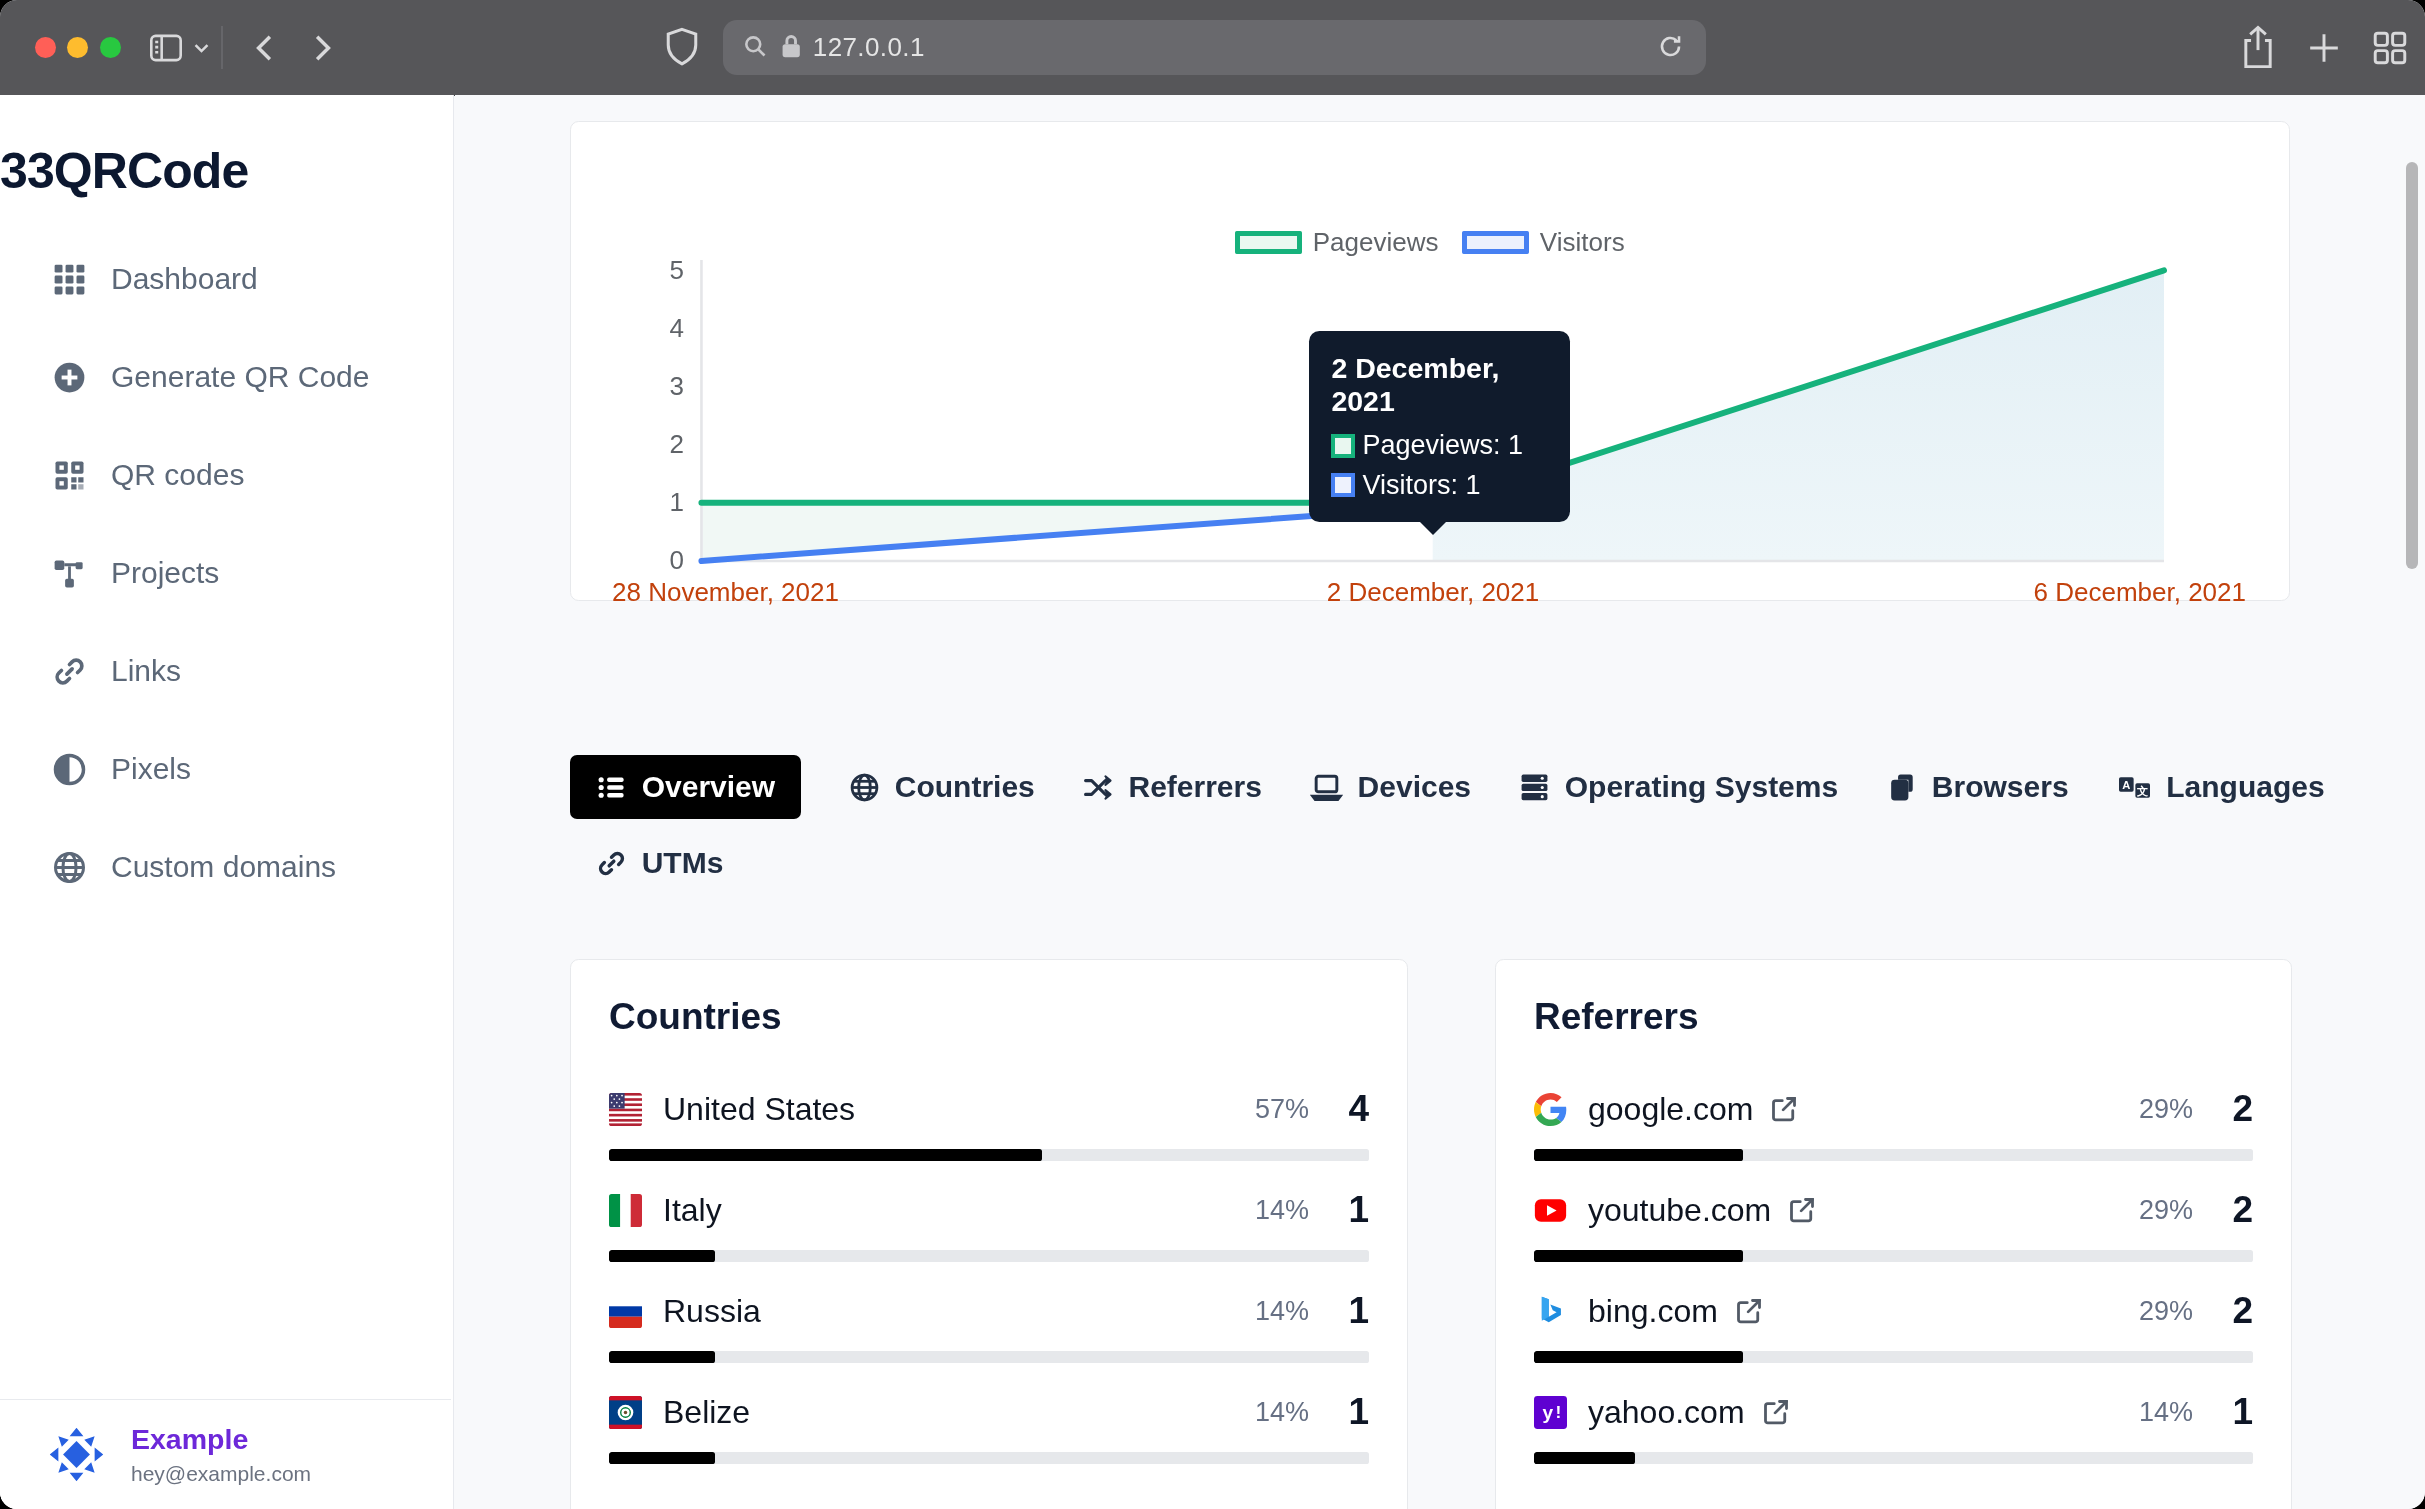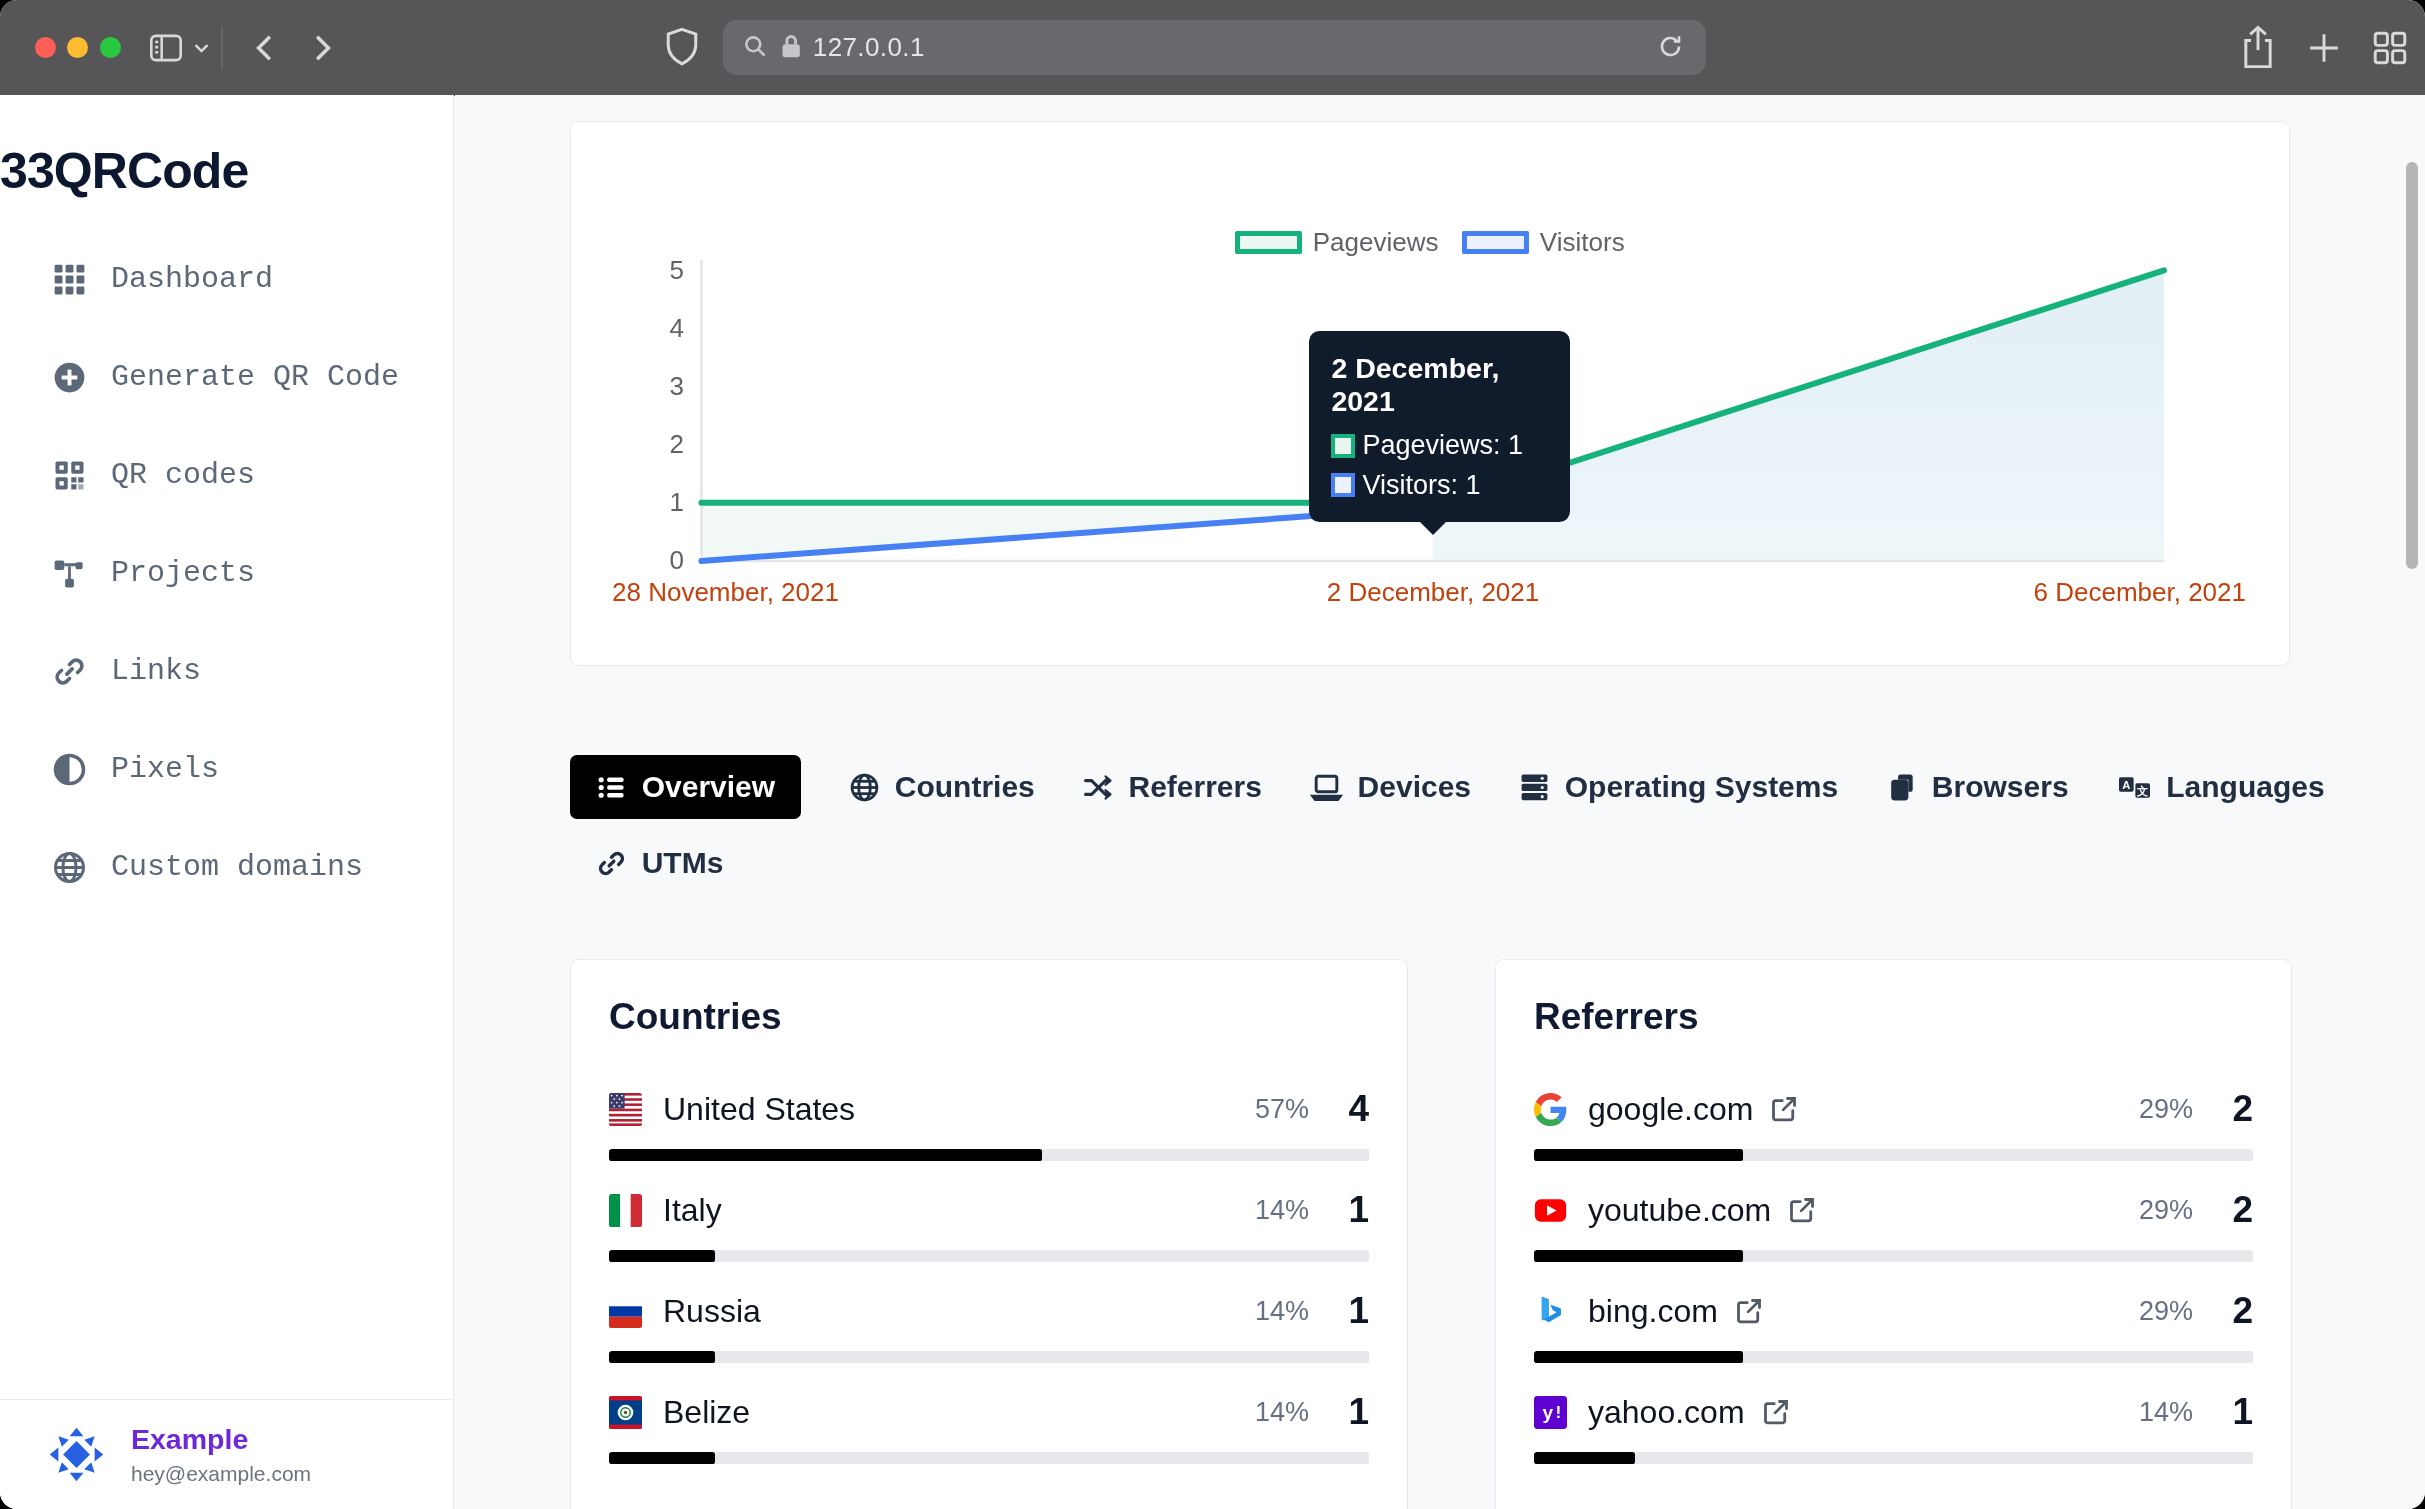--- a/index.html
+++ b/index.html
@@ -17,31 +17,31 @@
   .urlbar .host{font-size:26px;color:#e5e5e5;letter-spacing:0.4px;}
   .u-ic{color:#c7c7ca;margin-left:19px;flex:0 0 auto;}
   .u-reload{margin-left:auto;margin-right:21px;color:#d9d9db;}
 
   
   .sidebar{position:absolute;left:0;top:95px;width:453px;bottom:0;background:#fff;border-right:1.7px solid #e7e9ee;}
   .brand{padding-top:47px;text-align:left;font-size:50px;font-weight:700;color:#0c1830;letter-spacing:-0.9px;}
   .nav{margin-top:30px;}
   .nav-item{height:98px;display:flex;align-items:center;padding-left:52px;color:#5c6878;cursor:pointer;}
   .nav-item .ic{width:38px;display:flex;justify-content:flex-start;color:#5c6878;}
-  .nav-item .lbl{font-size:30px;margin-left:21px;font-family:Liberation Mono, monospace;}
+  .nav-item .lbl{font-size:30px;margin-left:21px;}
   .userbox{position:absolute;left:0;right:1.7px;bottom:0;height:109px;border-top:1.7px solid #e8eaee;background:#fff;
     display:flex;align-items:center;padding-left:48px;}
   .uname{font-size:28.5px;font-weight:700;color:#6d28d9;}
   .uemail{font-size:21px;color:#6b7280;margin-top:5.2px;}
   .avatar{width:57px;height:57px;margin-right:26px;flex:0 0 auto;}
 
   
   .main{position:absolute;left:455px;top:95px;right:0;bottom:0;background:#f8f9fb;}
   .card{position:absolute;background:#fff;border:1.7px solid #e7e9ec;border-radius:8.6px;box-sizing:border-box;}
-  .chart-card{left:115px;top:26px;width:1720px;height:545px;}
+  .chart-card{left:115px;top:26px;width:1720px;height:480px;}
   .scrollbar{position:absolute;right:7px;top:67px;width:12px;height:407px;background:#b6b6b8;border-radius:6px;}
 
   
   .legend{position:absolute;left:0;top:105px;width:100%;display:flex;justify-content:center;gap:24px;align-items:center;}
   .leg-item{display:flex;align-items:center;gap:10.4px;}
   .leg-swatch{width:67px;height:22.4px;border-radius:1.7px;box-sizing:border-box;}
   .sw-green{border:5.2px solid #16b27c;background:#eaf8f1;}
   .sw-blue{border:5.2px solid #4680f2;background:#ecf1fd;}
   .leg-lbl{font-size:26px;color:#5f6368;}
   #chart-svg{position:absolute;left:0;top:0;}

